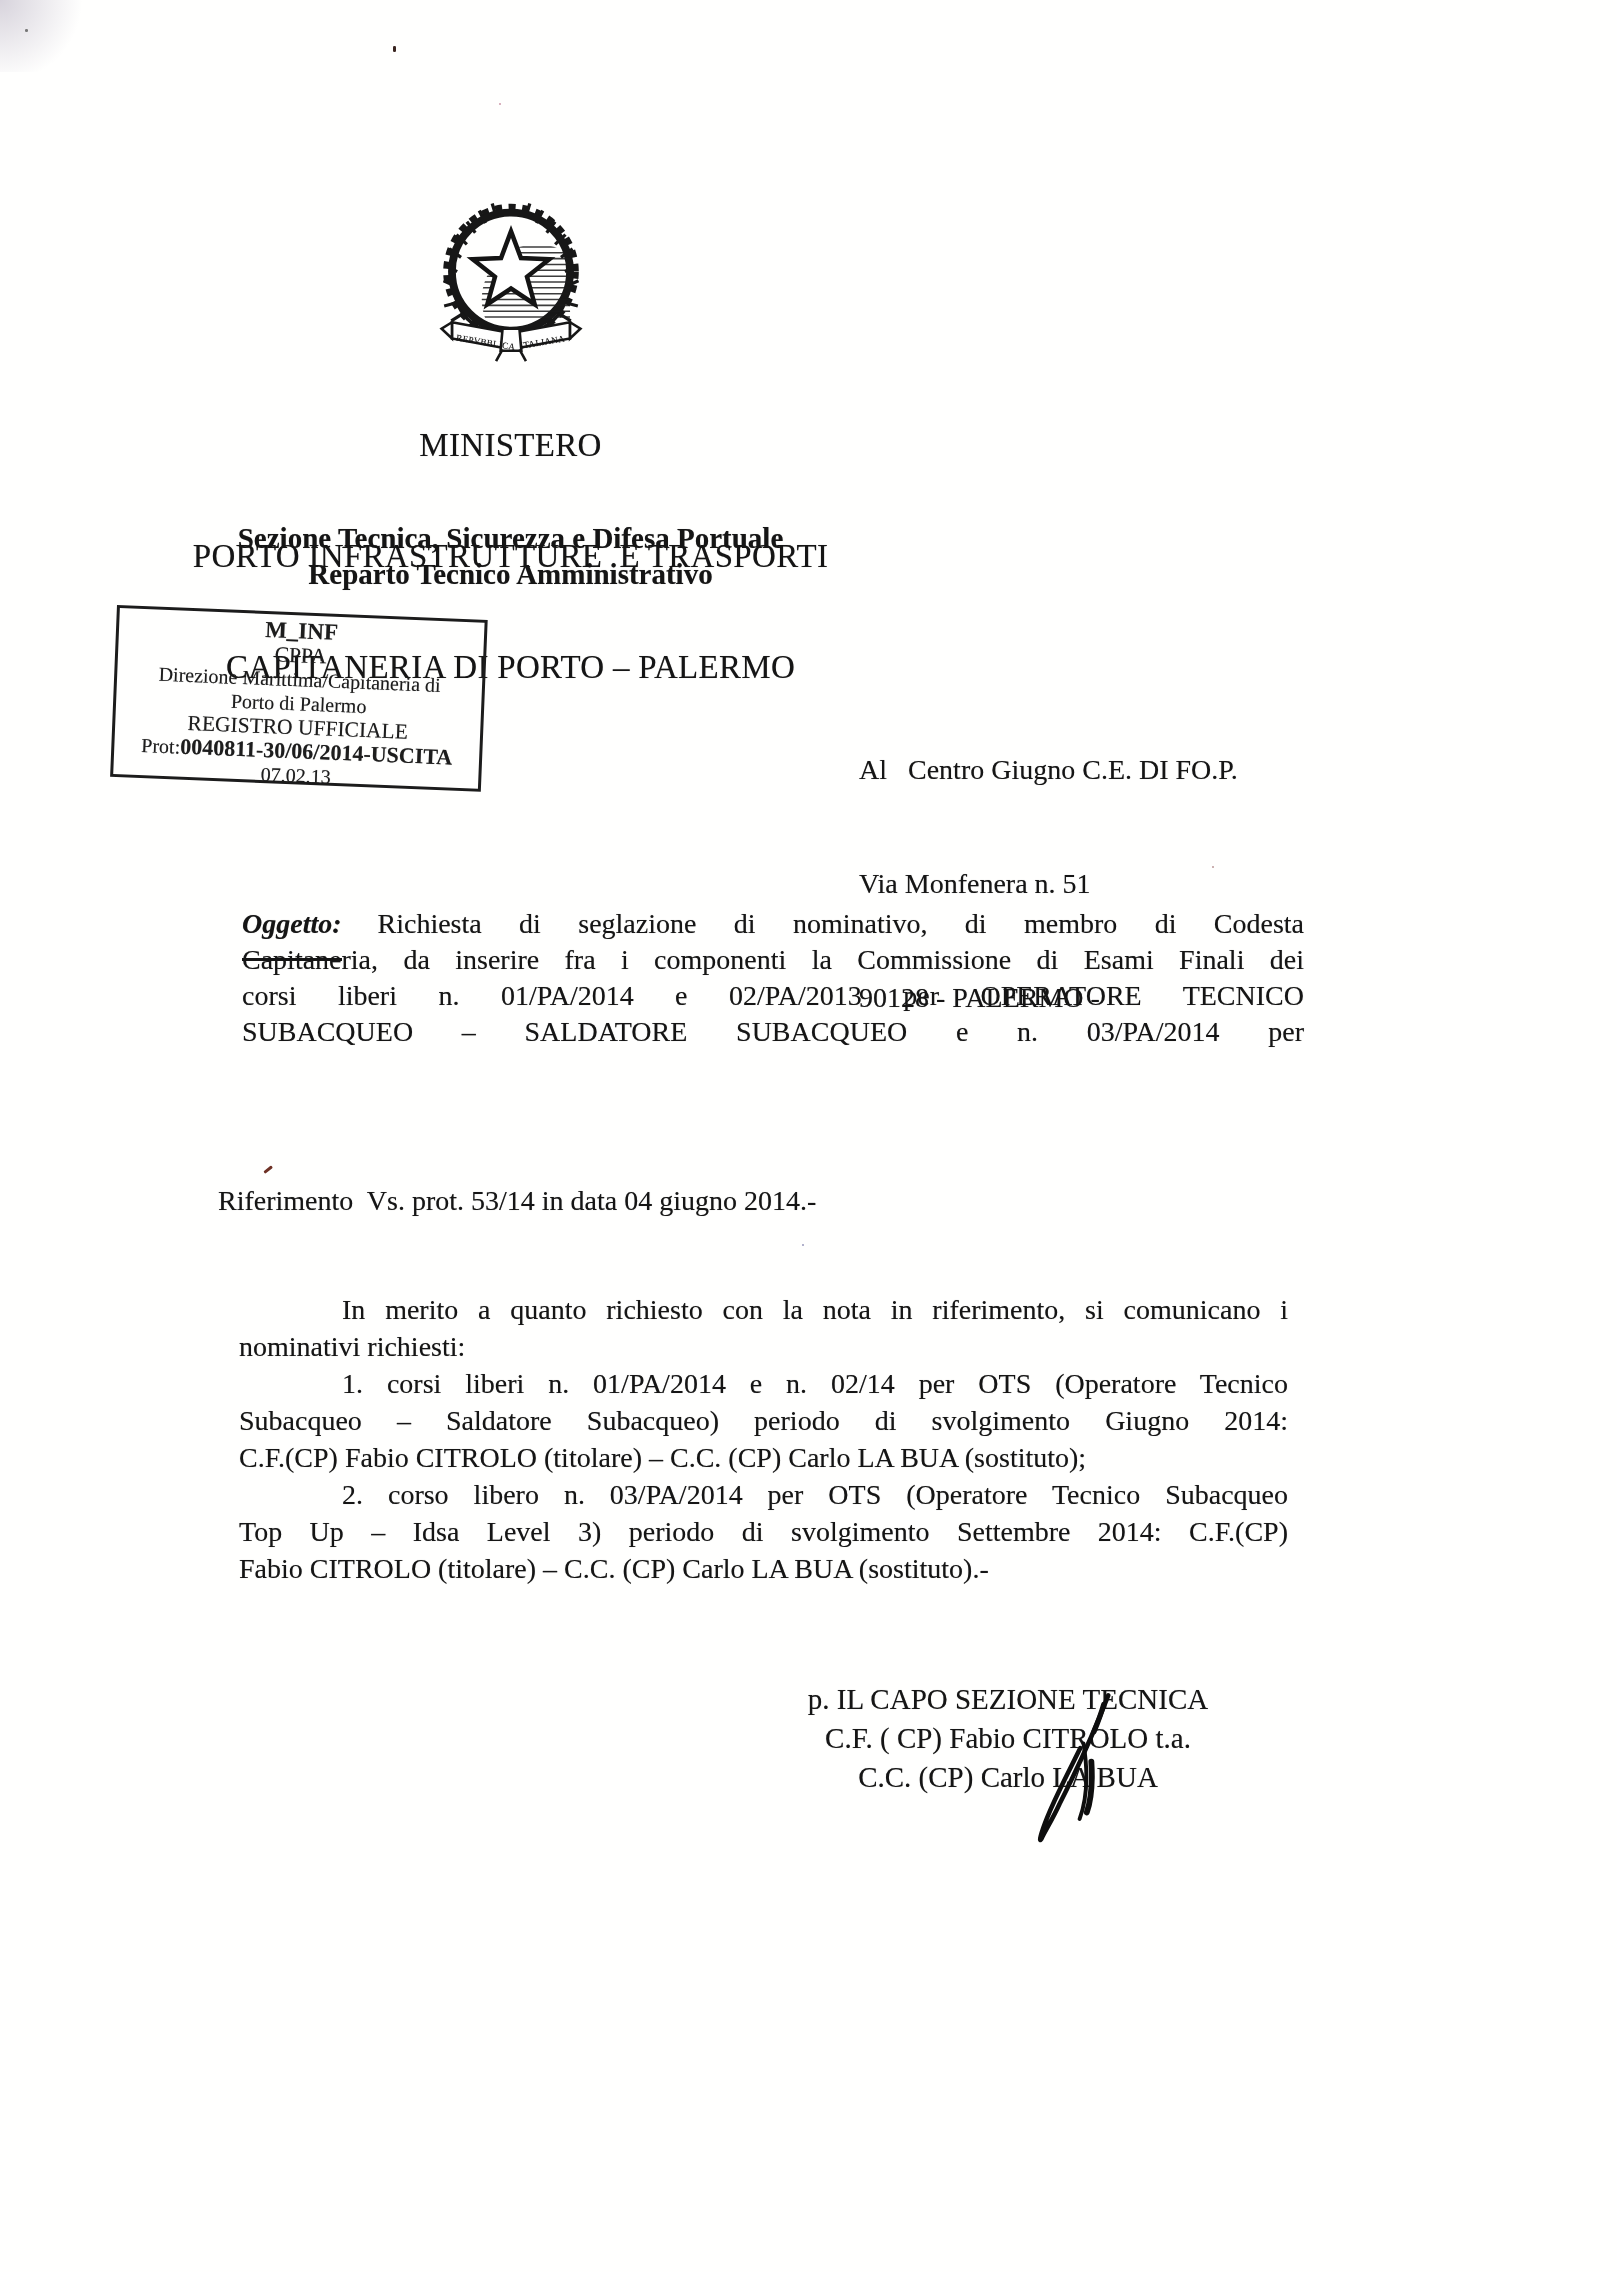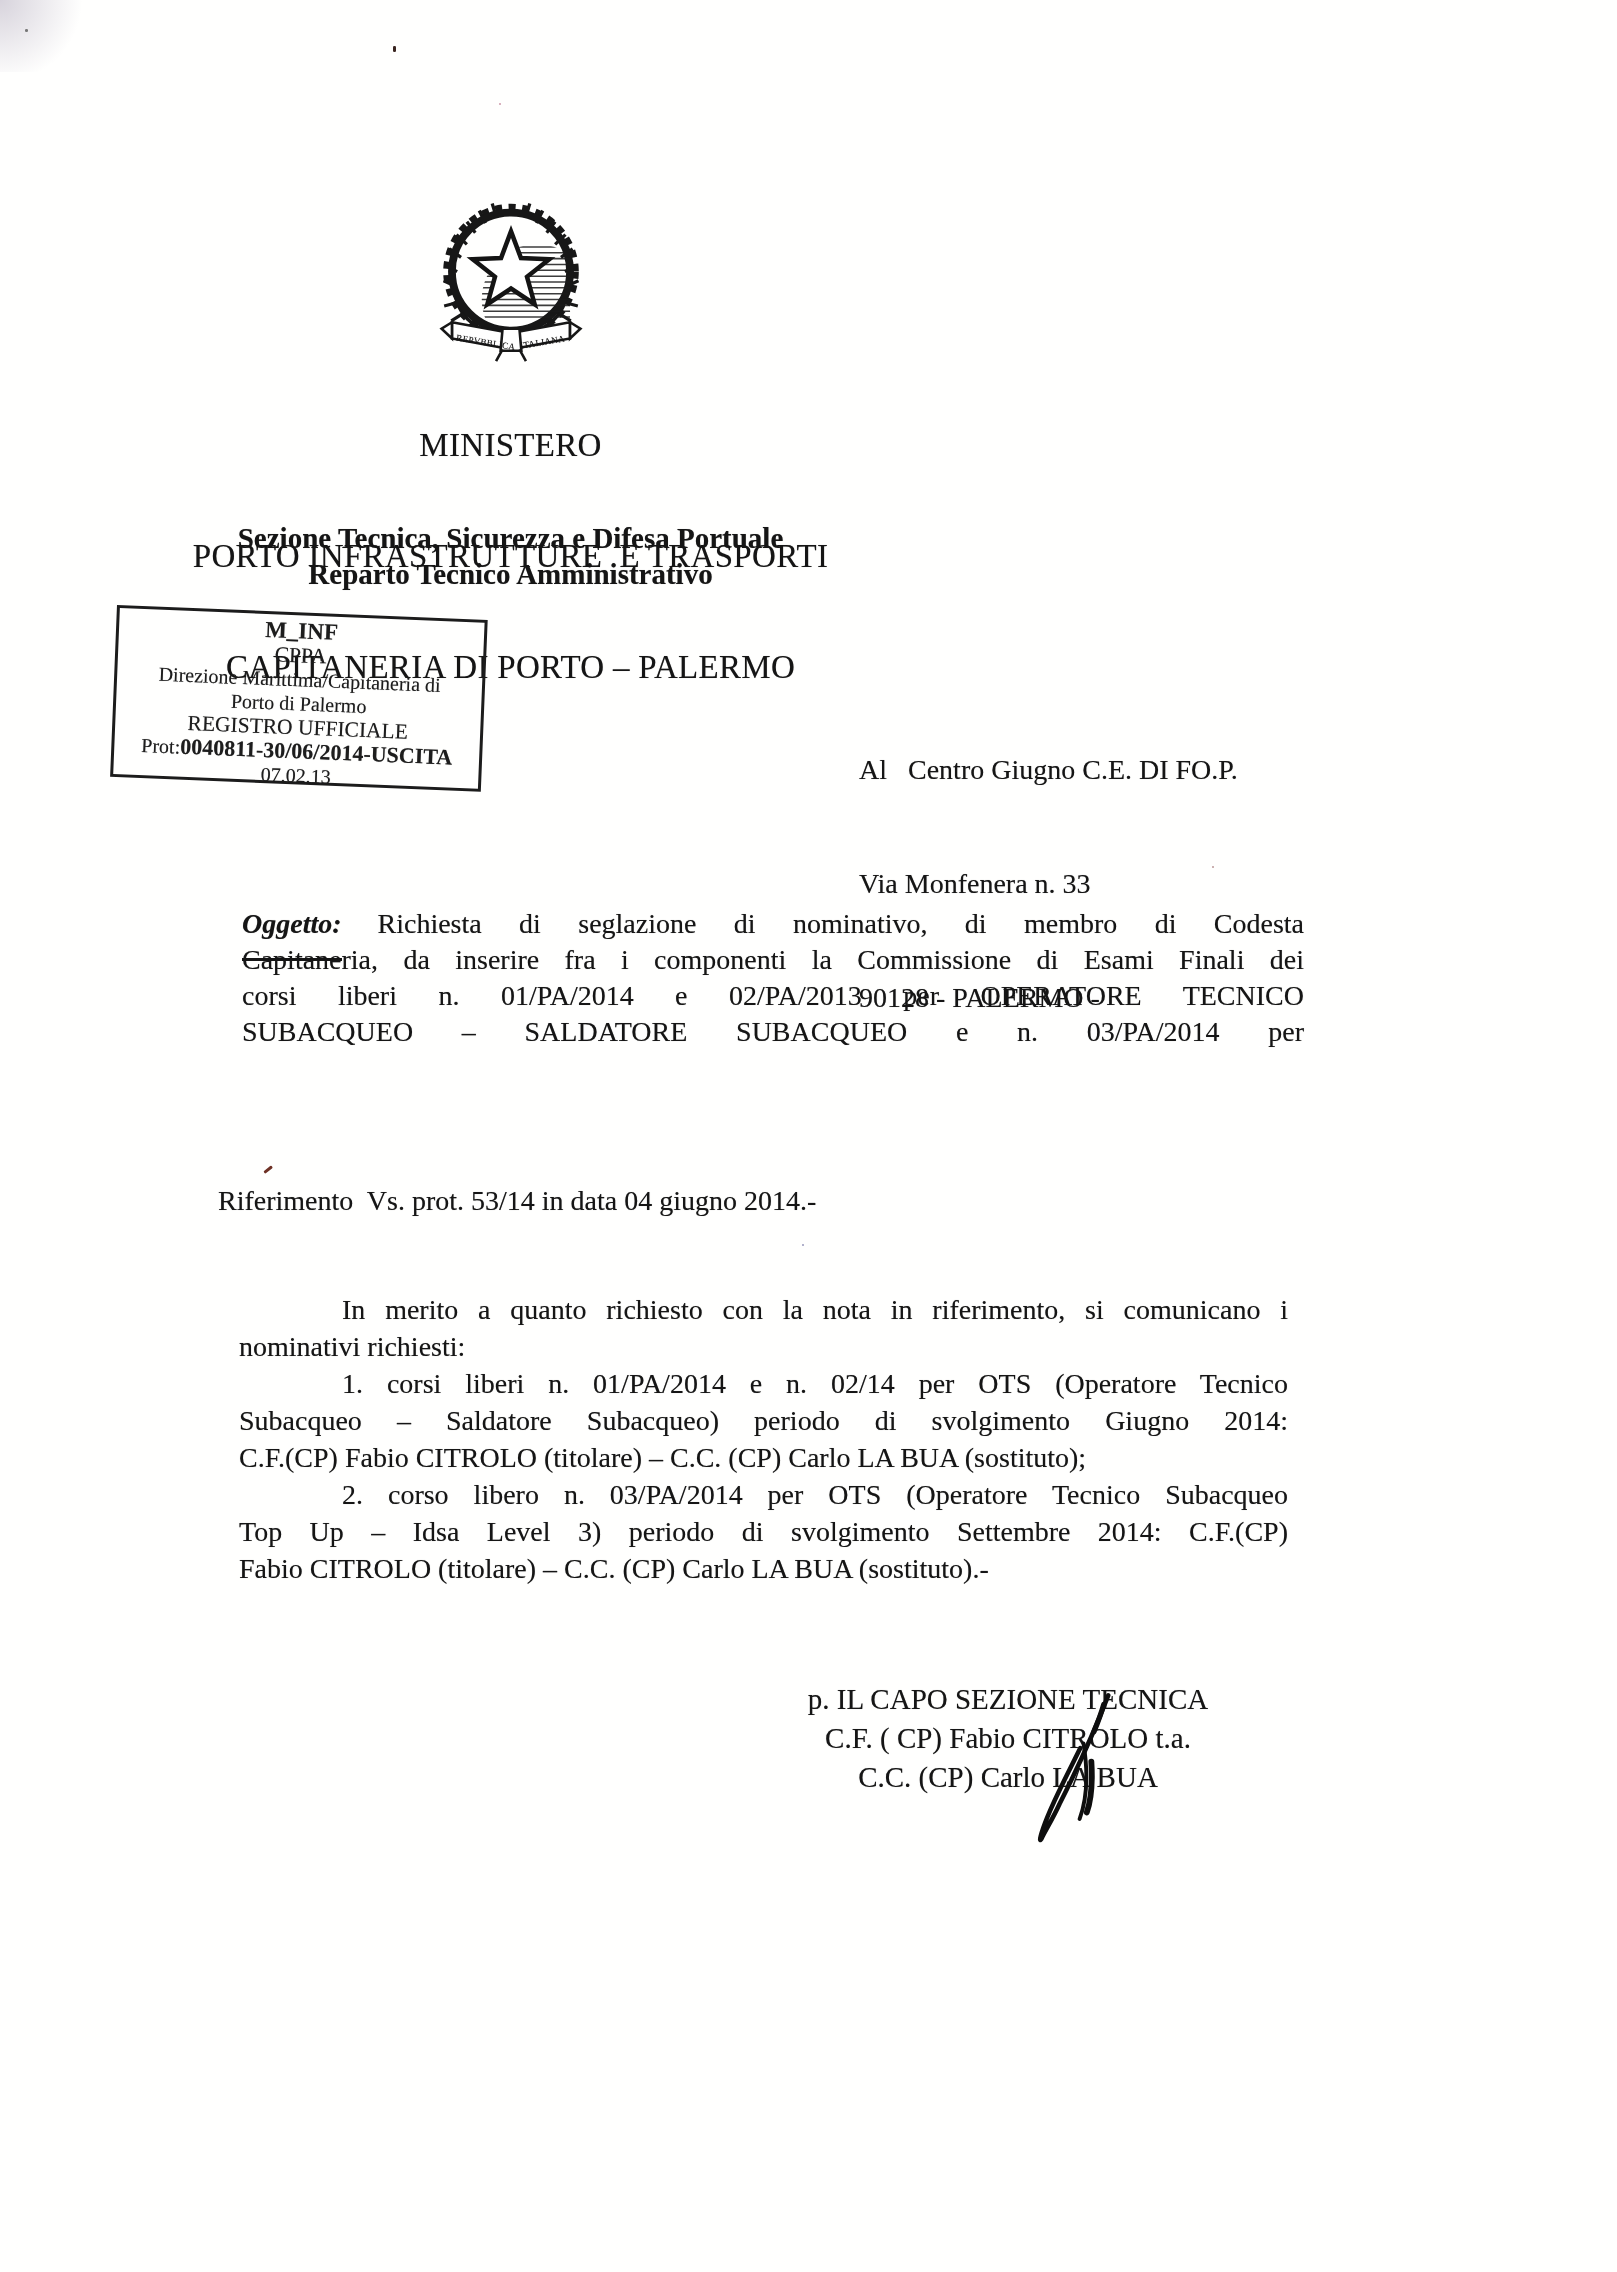--- a/index.html
+++ b/index.html
@@ -160,21 +160,21 @@
     <div class="s-m">CPPA</div>
     <div>Direzione Marittima/Capitaneria di</div>
     <div>Porto di Palermo</div>
     <div class="s-m">REGISTRO UFFICIALE</div>
     <div class="prot"><span>Prot:</span><b>0040811-30/06/2014-USCITA</b></div>
     <div>07.02.13</div>
   </div>
 
   <div class="recipient">
     <div>Al   Centro Giugno C.E. DI FO.P.</div>
-    <div>Via Monfenera n. 33</div>
+    <div>Via Monfenera n. 51</div>
     <div>90128 - PALERMO -</div>
   </div>
 
   <div class="subject">
     <div class="line jl"><span class="subj-label">Oggetto:</span><span class="subj-gap"></span><span>Richiesta di seglazione di nominativo, di membro di Codesta</span></div>
     <div class="line jl">Capitaneria, da inserire fra i componenti la Commissione di Esami Finali dei</div>
     <div class="line jl">corsi liberi n. 01/PA/2014 e 02/PA/2013 per OPERATORE TECNICO</div>
     <div class="line jl">SUBACQUEO – SALDATORE SUBACQUEO e n. 03/PA/2014 per</div>
   </div>
 

